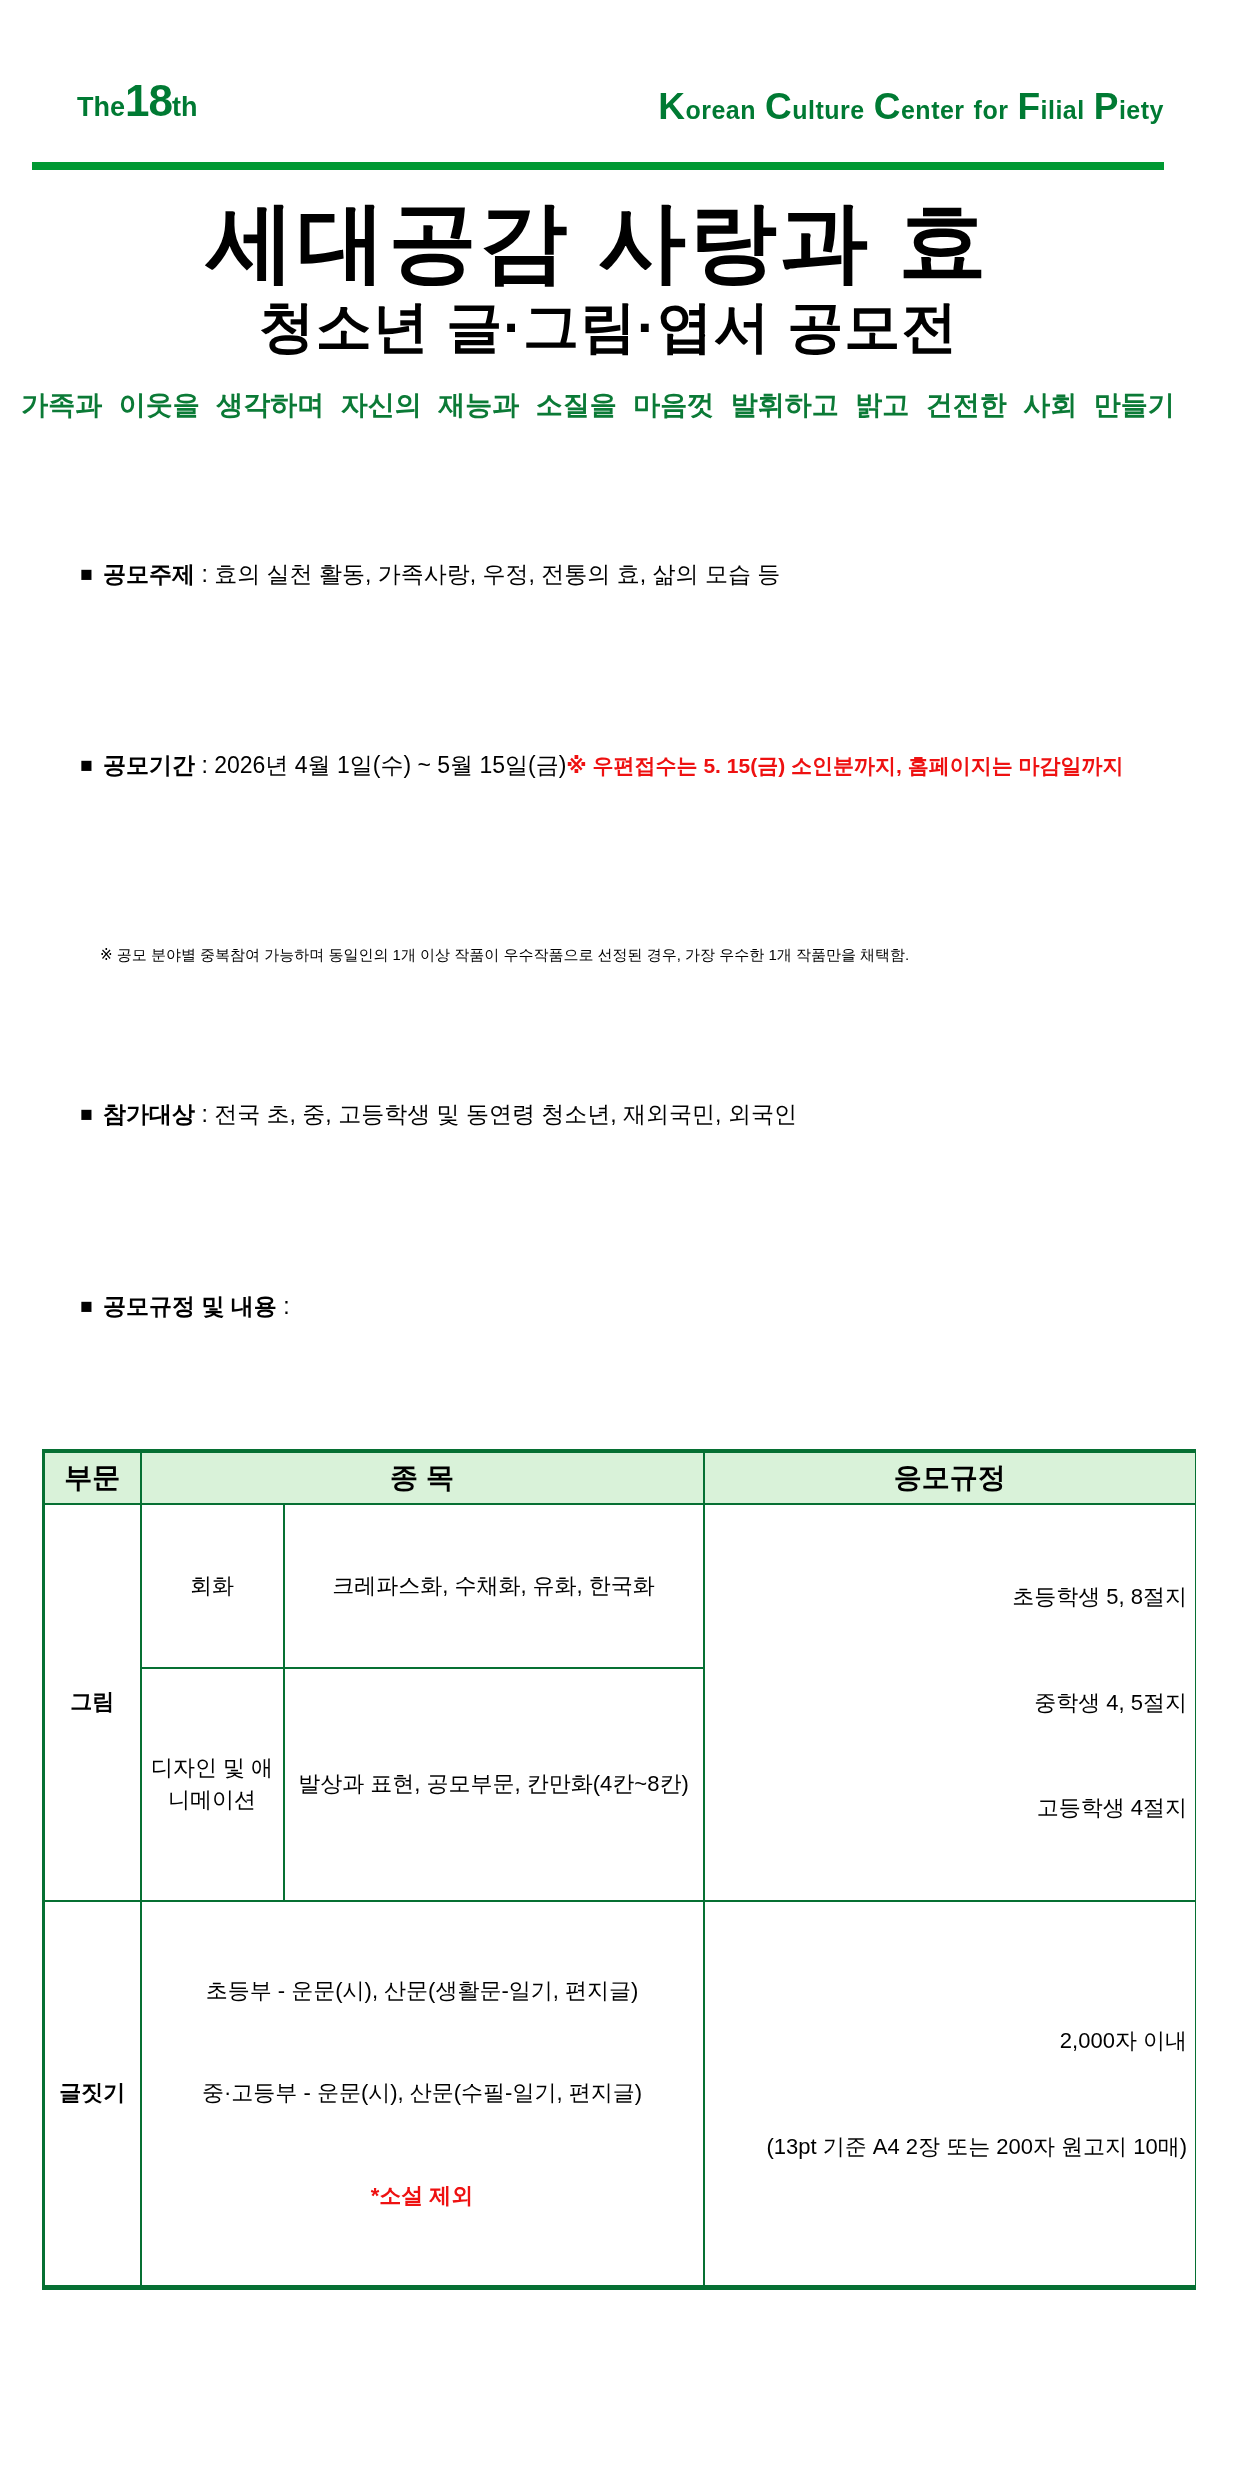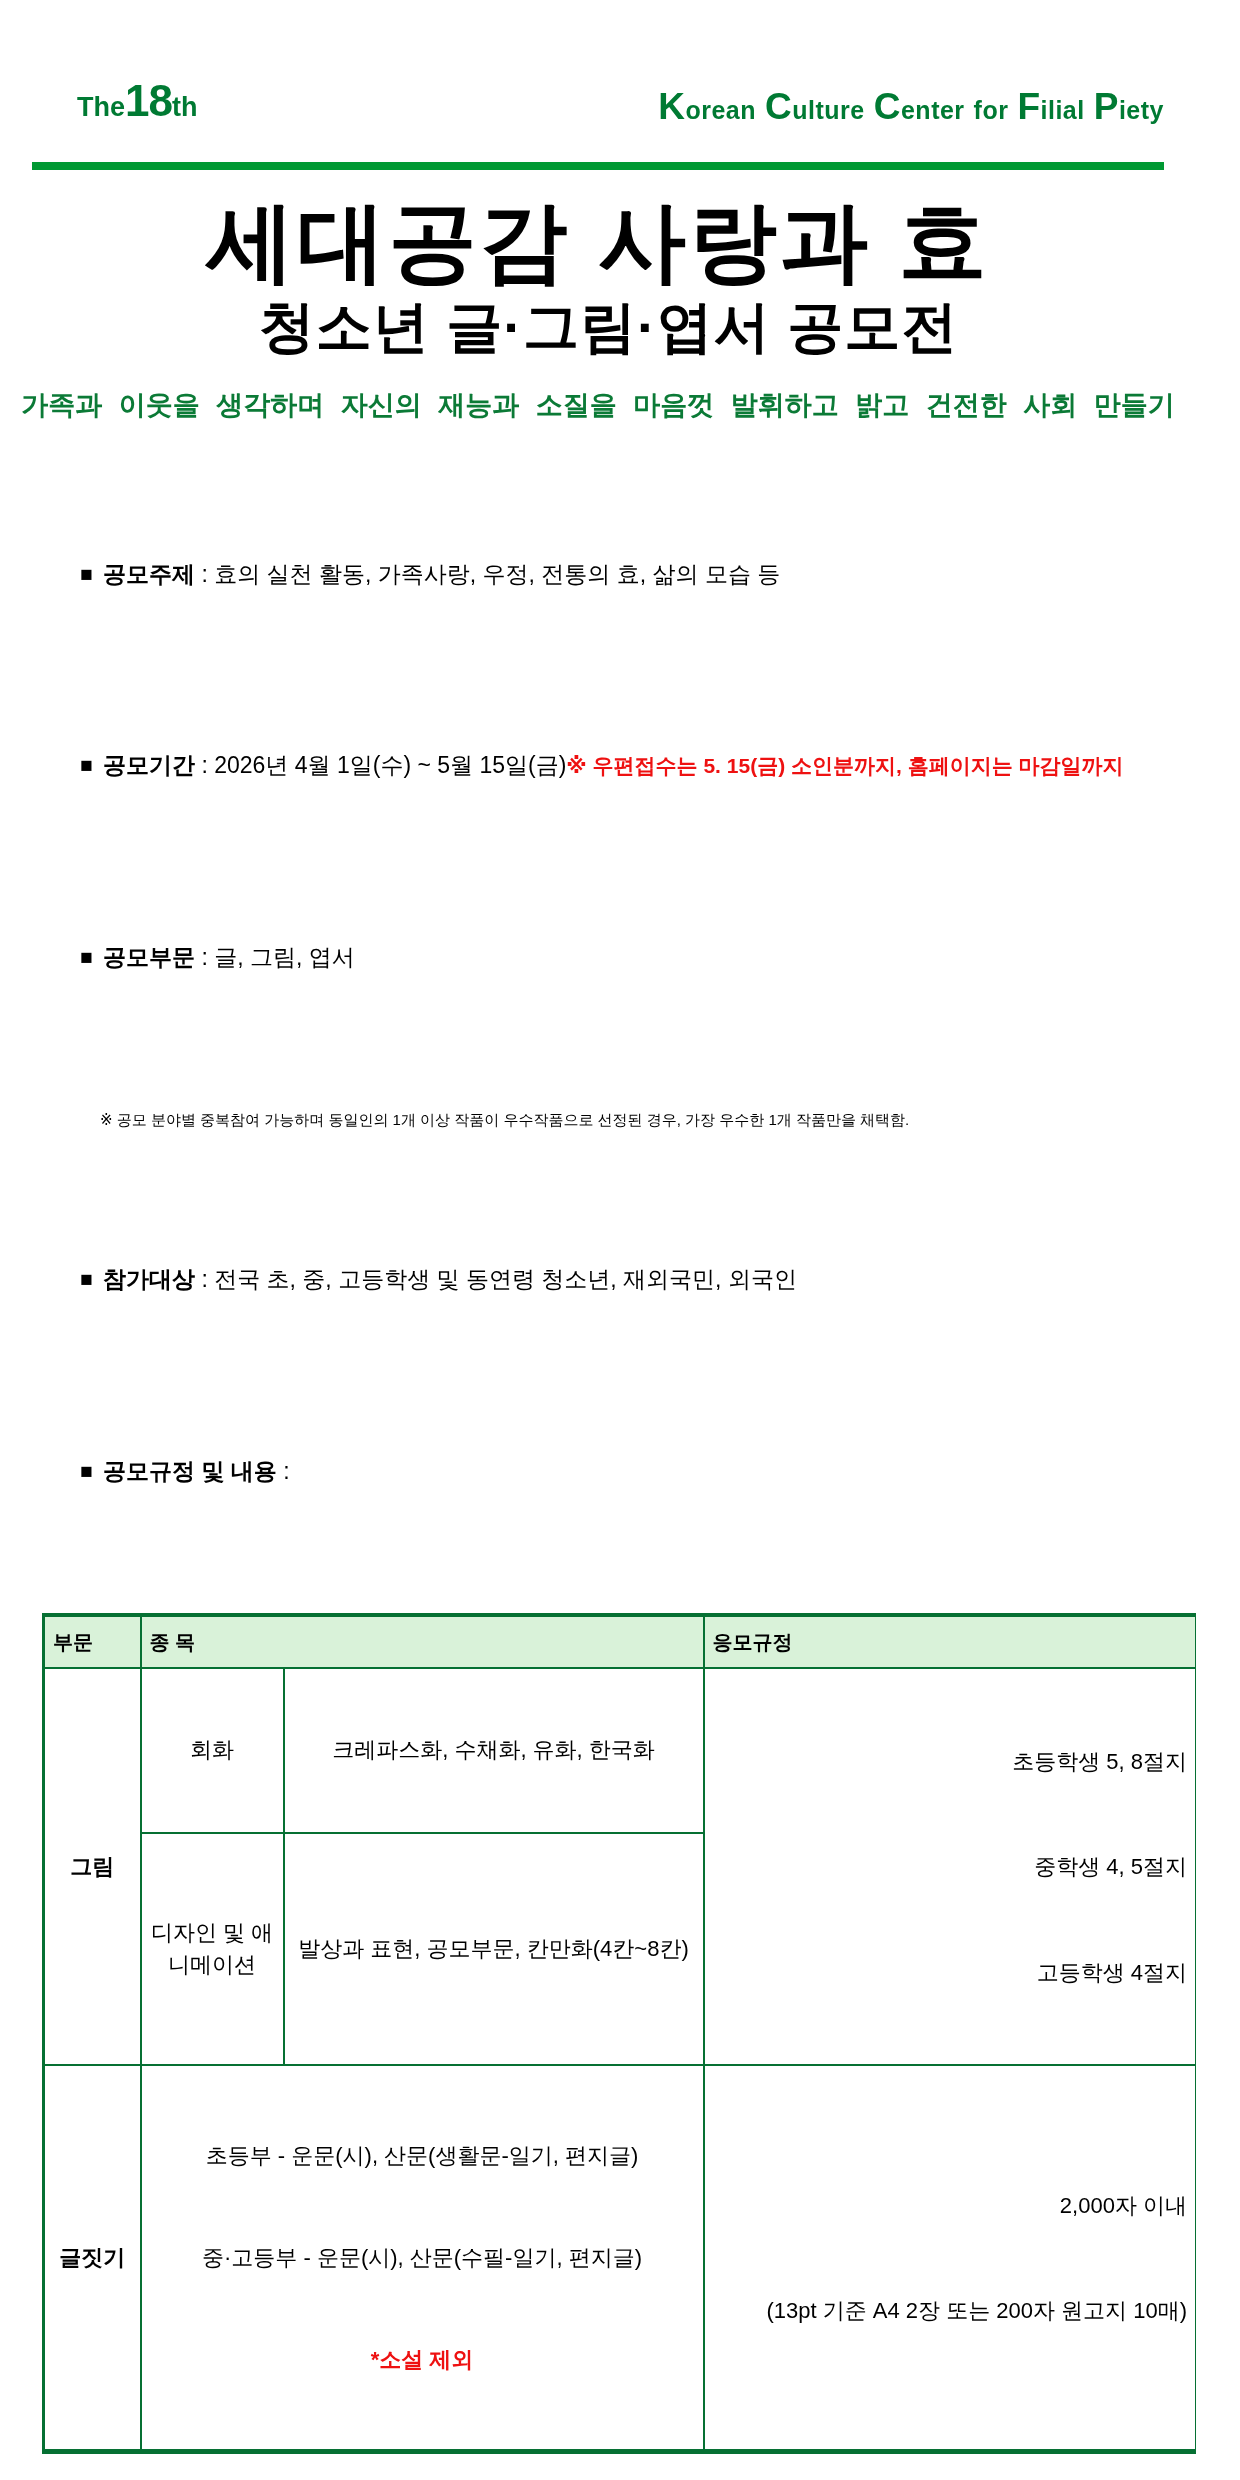--- a/index.html
+++ b/index.html
@@ -28,21 +28,21 @@
   .bullet{font-size:21px;margin-right:10px;position:relative;top:-1px;}
   .lbl{font-weight:700;}
   .red{color:#EE1111;font-weight:700;}
   .red-inline{color:#EE1111;font-weight:700;font-size:21px;margin-left:0;}
   .sub-note{margin-left:58px;font-size:15px;margin-top:31px;}
 
   
   table.rules{border-collapse:collapse;table-layout:fixed;width:1156px;margin:20px 0 0 0;}
   table.rules{border:3px solid #067033;border-top-width:4px;border-bottom-width:5px;}
   .rules th,.rules td{border:2px solid #067033;padding:4px 8px;font-size:22px;}
-  .rules th{background:#D9F2D9;font-weight:700;font-size:20px;height:42px;text-align:left;}
+  .rules th{background:#D9F2D9;font-weight:700;font-size:28px;height:42px;text-align:center;}
   .rules td{vertical-align:middle;}
   .cat{font-weight:700;text-align:center;font-size:23px;}
   .cellc{text-align:center;}
   .spec{text-align:right;padding-left:14px;line-height:1.6;}
   .tall-center{text-align:center;line-height:1.55;}
 </style>
 </head>
 <body>
 
 <div class="page">
@@ -64,23 +64,20 @@
   <div class="content">
 
     <div class="line first-block">
       <span class="bullet">■</span><span class="lbl">공모주제</span><span> : </span><span>효의 실천 활동, 가족사랑, 우정, 전통의 효, 삶의 모습 등</span>
     </div>
 
     <div class="line">
       <span class="bullet">■</span><span class="lbl">공모기간</span><span> : </span><span>2026년 4월 1일(수) ~ 5월 15일(금)</span><span class="red-inline">※ 우편접수는 5. 15(금) 소인분까지, 홈페이지는 마감일까지</span>
     </div>
 
-    <div class="line">
-      <span class="bullet">■</span><span class="lbl">공모부문</span><span> : </span><span>글, 그림, 엽서</span>
-    </div>
 
     <div class="sub-note">※ 공모 분야별 중복참여 가능하며 동일인의 1개 이상 작품이 우수작품으로 선정된 경우, 가장 우수한 1개 작품만을 채택함.</div>
 
     <div class="line">
       <span class="bullet">■</span><span class="lbl">참가대상</span><span> : </span><span>전국 초, 중, 고등학생 및 동연령 청소년, 재외국민, 외국인</span>
     </div>
 
     <div class="line">
       <span class="bullet">■</span><span class="lbl">공모규정 및 내용</span><span> : </span>
     </div>

